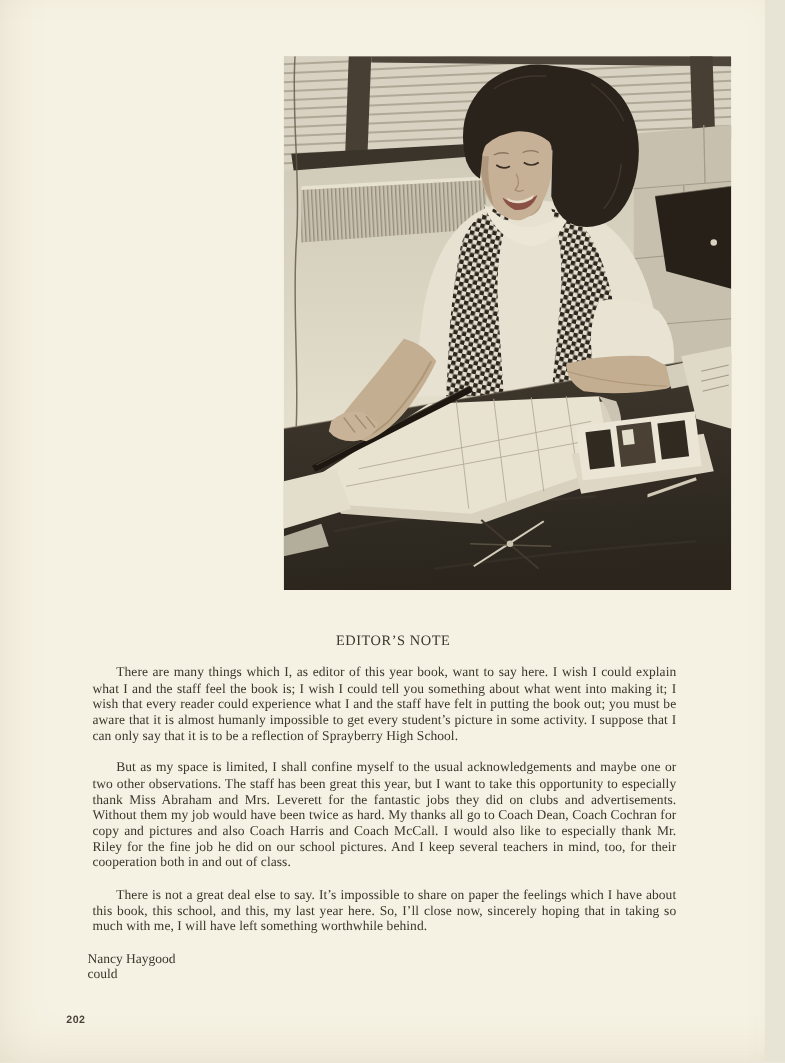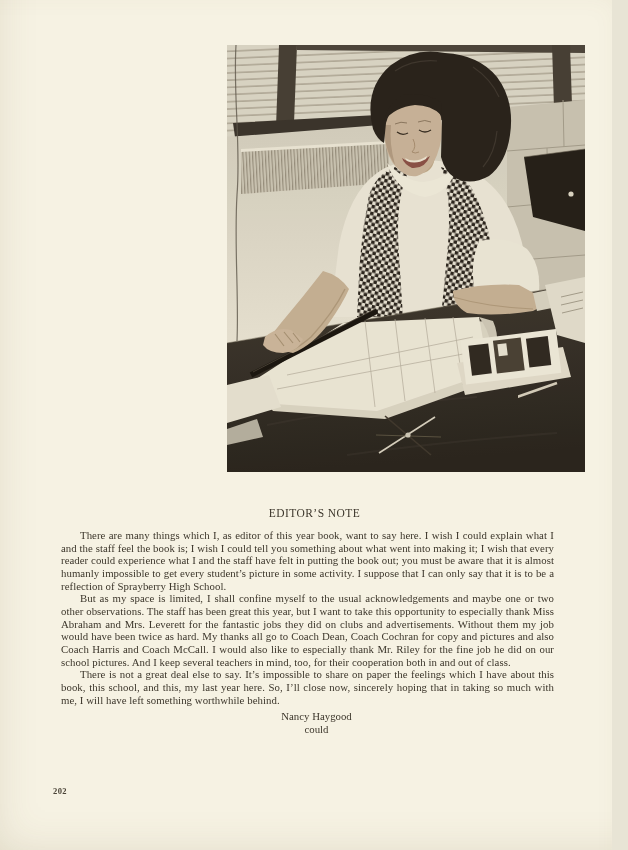--- a/index.html
+++ b/index.html
@@ -23,33 +23,33 @@
     position:absolute;left:61px;top:507px;width:493px;
     color:#3c362b;
   }
   .note h2{
     margin:0 0 10px 0;
     font-size:11.5px;line-height:12px;font-weight:normal;
     letter-spacing:.45px;text-align:center;
     transform:translateX(7px);
   }
   .note p{
-    margin:0;
+    margin:13px;
     font-size:10.8px;line-height:12.65px;
     text-align:justify;text-indent:19px;
     letter-spacing:.05px;
   }
   .signature{
-    margin-top:4px;text-align:center;
+    margin-top:4px;text-align:left;
     font-size:10.8px;line-height:12.6px;
     transform:translateX(9px);
   }
   .page-number{
-    position:absolute;left:53px;top:786px;
-    font-family:Liberation Serif, serif;
+    position:absolute;left:53px;top:810px;
+    font-family:Liberation Sans, sans-serif;
     font-size:8.5px;font-weight:bold;letter-spacing:.4px;
     color:#4a4337;
   }
 </style>
 </head>
 <body>
 
 <div class="page">
 
   <figure class="photo">

